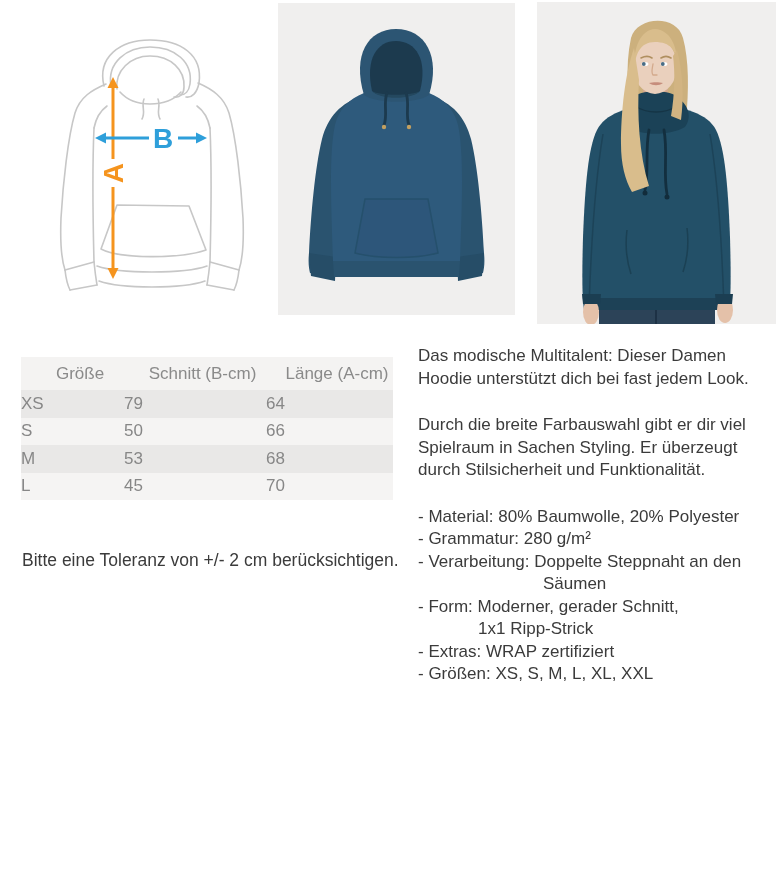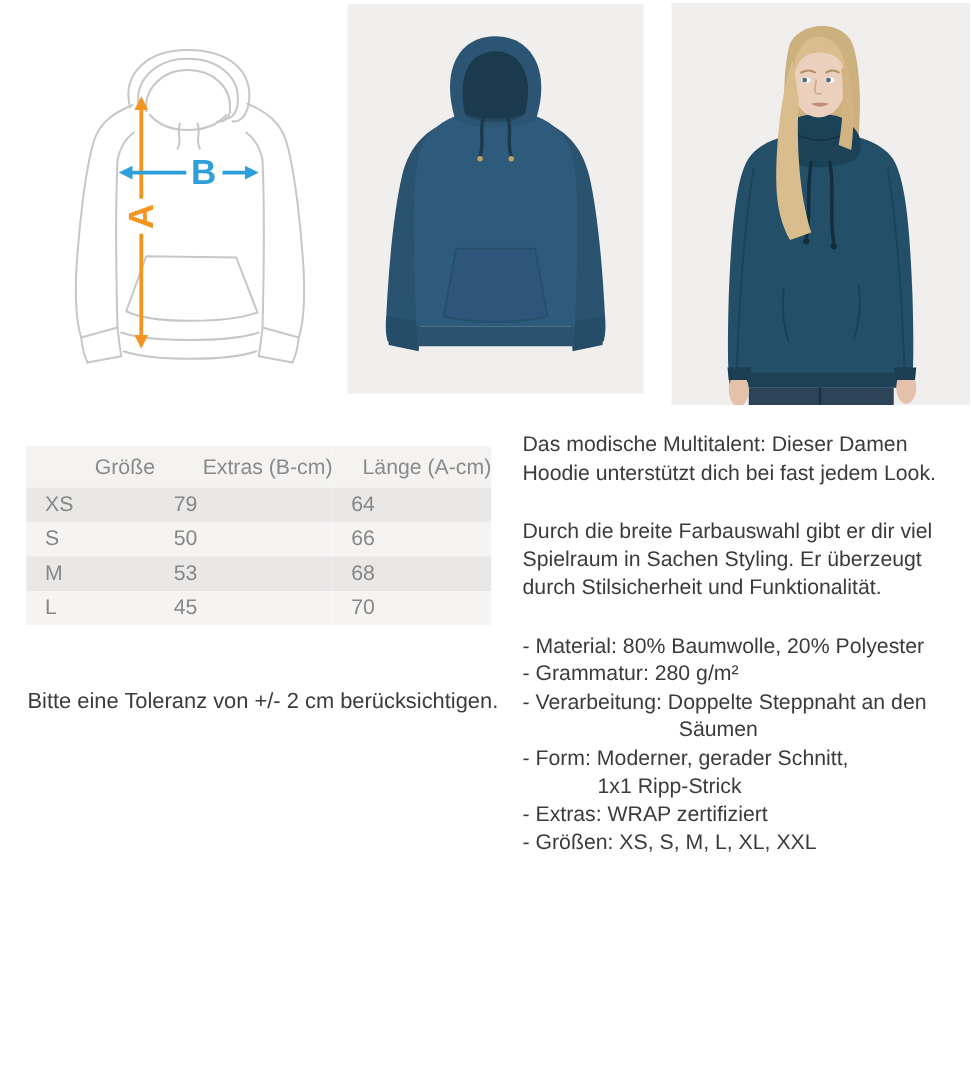--- a/index.html
+++ b/index.html
@@ -11,23 +11,23 @@
   #diagram-fig { left:50px; top:33px; width:220px; height:280px; }
   #product-fig { left:278px; top:3px;  width:237px; height:312px; }
   #model-fig   { left:537px; top:2px;  width:239px; height:322px; }
   figure svg { display:block; width:100%; height:100%; }
 
   table.size-table { position:absolute; left:21px; top:357px; width:372px;
     border-collapse:collapse; font-size:17px; color:#878787; table-layout:fixed; }
   table.size-table col.c1 { width:103px; }
   table.size-table col.c2 { width:142px; }
   table.size-table col.c3 { width:127px; }
-  table.size-table th { font-weight:400; text-align:right; background:#f4f3f2;
+  table.size-table th { font-weight:400; text-align:center; background:#f4f3f2;
     height:33px; padding-left:15px; color:#8a8a8a; }
-  table.size-table td { height:27.5px; padding-left:15px; }
+  table.size-table td { height:27.5px; }
   tr.odd  td { background:#e9e8e7; }
   tr.even td { background:#f5f4f3; }
 
   .tolerance-note { position:absolute; left:22px; top:550px; font-size:17.5px;
     color:#3b3b3b; white-space:nowrap; }
 
   .description { position:absolute; left:418px; top:345px; width:365px;
     font-size:17px; line-height:22.5px; color:#3b3b3b; }
   .description .paragraph { margin-bottom:24px; }
   .description .line { display:block; white-space:nowrap; }
@@ -169,21 +169,21 @@
 
   <table class="size-table">
     <colgroup>
         <col class="c1">
         <col class="c2">
         <col class="c3">
       </colgroup>
     <thead>
       <tr>
         <th>Größe</th>
-        <th>Extras (B-cm)</th>
+        <th>Schnitt (B-cm)</th>
         <th>Länge (A-cm)</th>
       </tr>
     </thead>
     <tbody>
         <tr class="odd">
     <td>XS</td>
     <td>79</td>
     <td>64</td>
   </tr>
         <tr class="even">

